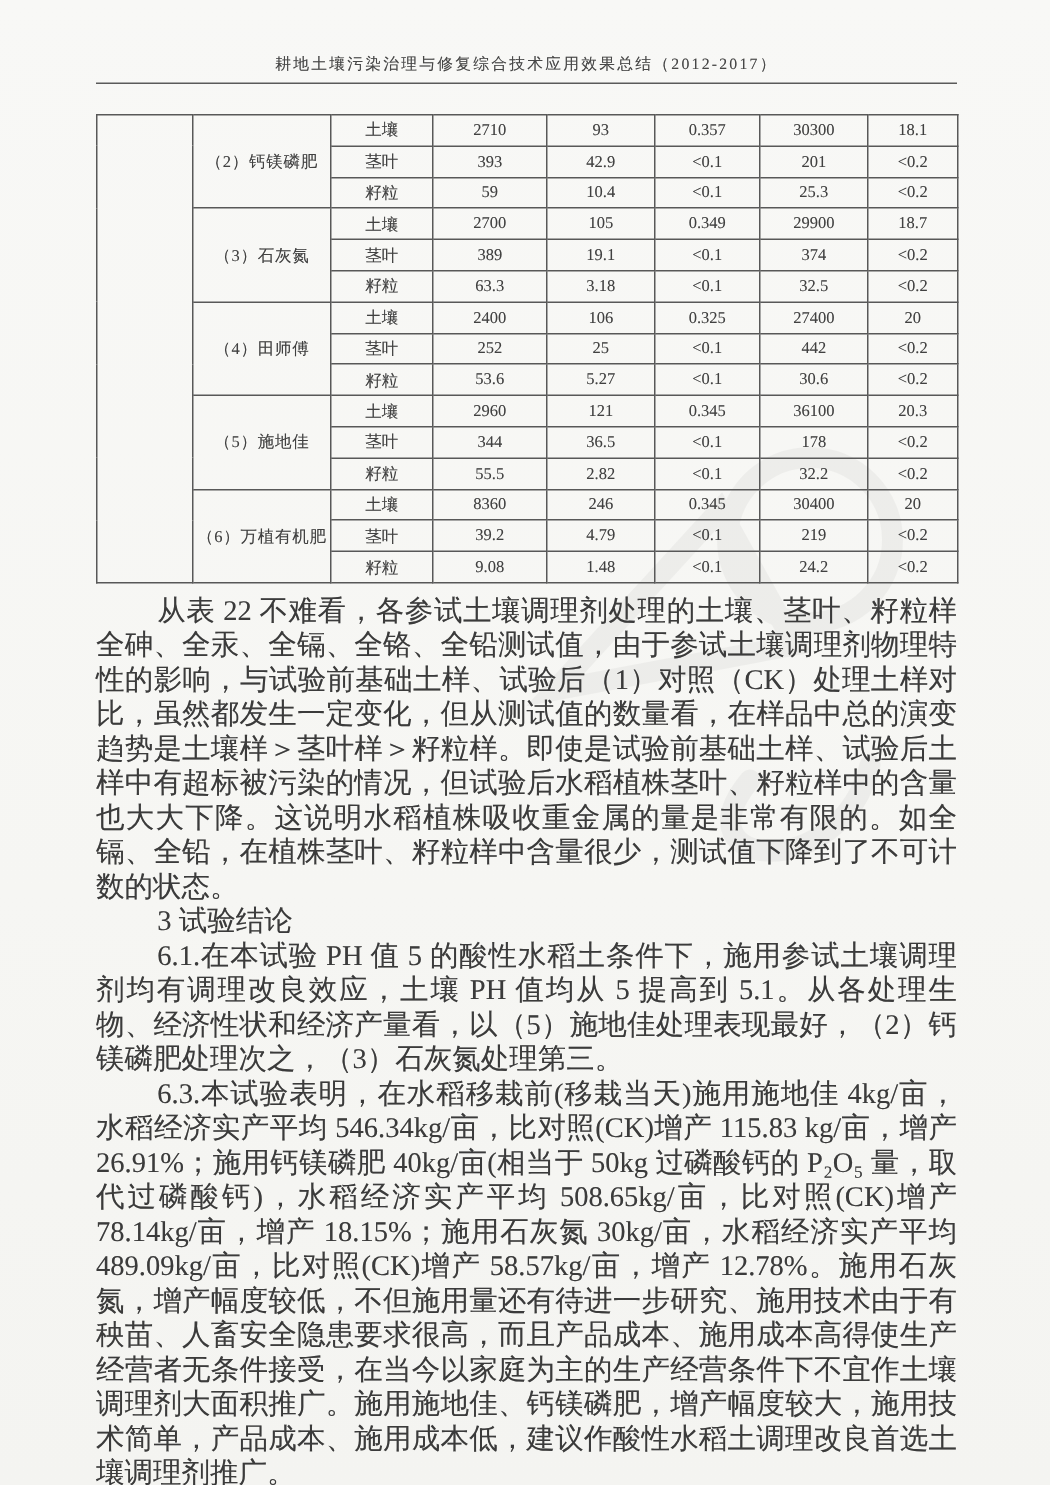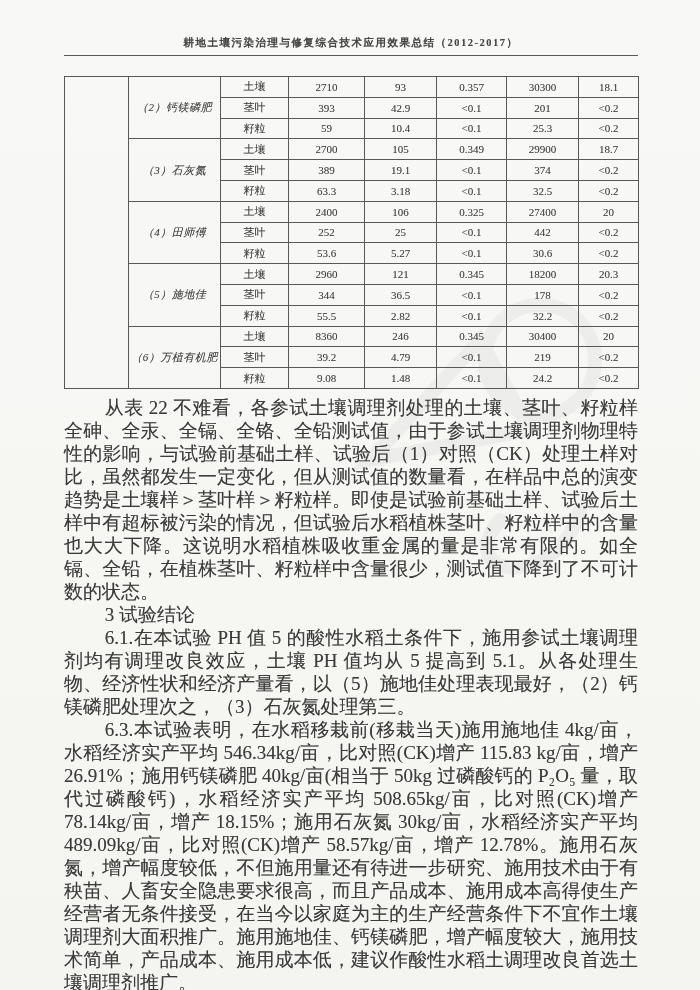--- a/index.html
+++ b/index.html
@@ -18,34 +18,33 @@
     opacity:0.07; pointer-events:none;
   }
   .content {
     position:absolute; left:64px; top:0; width:574px;
   }
   .doc-header {
     margin-top:36px; text-align:center;
     font-size:10.5px; letter-spacing:1.5px; color:#474747;
     padding-bottom:5px; border-bottom:1px solid #5a5a5a;
     text-shadow:0 0 0.4px rgba(0,0,0,0.3);
-    font-weight:bold;
   }
   table.data-table {
     width:100%; border-collapse:collapse; table-layout:fixed;
     margin-top:20px;
   }
   table.data-table td {
     border:1px solid #585858;
     font-size:11px; text-align:center; vertical-align:middle;
     height:19.8px; padding:0 2px; color:#414141;
     text-shadow:0 0 0.4px rgba(0,0,0,0.25);
     overflow:hidden;
   }
-  td.col-name { font-size:11px; letter-spacing:0.5px;font-style:italic; }
+  td.col-name { font-size:11px; letter-spacing:0.5px; }
   .body-text p {
     font-size:19px; line-height:23px; text-align:justify;
     margin:0; text-indent:2.15em; color:#3b3b3b;
     text-shadow:0 0 0.4px rgba(0,0,0,0.3);
   }
   .body-text p.first { margin-top:7px; }
   .section-heading {
     font-size:13.5px; font-weight:normal; line-height:23px;
     margin:2px 0 0 0; text-indent:2.05em; color:#333;
     text-shadow:0 0 0.4px rgba(0,0,0,0.35);
@@ -161,21 +160,21 @@
             <td class="col-val">&lt;0.1</td>
             <td class="col-val">30.6</td>
             <td class="col-val">&lt;0.2</td>
           </tr>
           <tr>
             <td class="col-name" rowspan="3">（5）施地佳</td>
             <td class="col-sample">土壤</td>
             <td class="col-val">2960</td>
             <td class="col-val">121</td>
             <td class="col-val">0.345</td>
-            <td class="col-val">18200</td>
+            <td class="col-val">36100</td>
             <td class="col-val">20.3</td>
           </tr>
           <tr>
             <td class="col-sample">茎叶</td>
             <td class="col-val">344</td>
             <td class="col-val">36.5</td>
             <td class="col-val">&lt;0.1</td>
             <td class="col-val">178</td>
             <td class="col-val">&lt;0.2</td>
           </tr>

